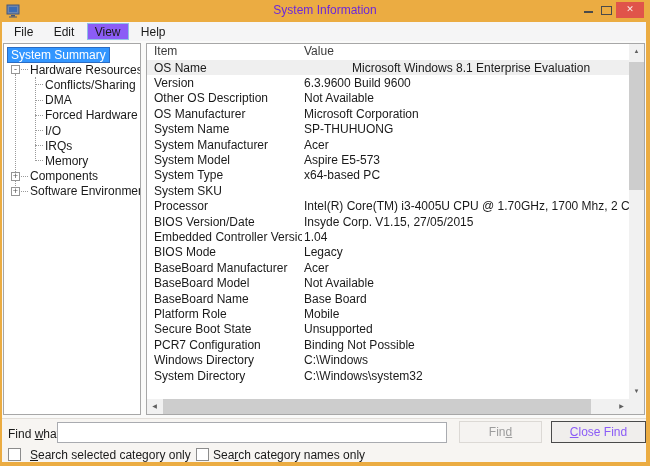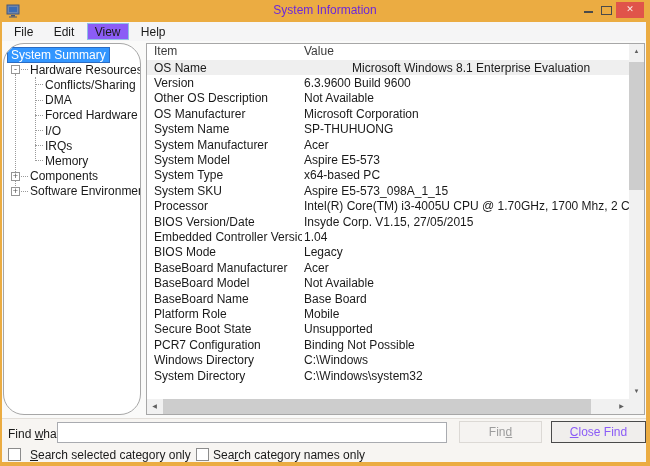--- a/index.html
+++ b/index.html
@@ -20,21 +20,21 @@
   
   .menubar { position:absolute; left:2px; top:22px; width:644px; height:19px;
     background:#f5f5f6; padding-left:3px; }
   .menu-item { display:inline-block; height:17px; line-height:17px; padding:0 7px;
     margin:1px 0 0 1px; border:1px solid transparent; }
   .menu-item.active { background:#8b5cf6; border:1px solid #90c0e4; }
   
   .main { position:absolute; left:2px; top:41px; width:644px; height:377px; background:#fafaf9; }
   .pane { position:absolute; background:#fff; border:1px solid #a7a7a7; }
   
-  .tree-pane { left:1px; top:2px; width:138px; height:372px; padding-top:3px; overflow:hidden;border-radius:21px; }
+  .tree-pane { left:1px; top:2px; width:138px; height:372px; padding-top:3px; overflow:hidden; }
   .tree-row { position:relative; height:15.2px; display:flex; align-items:center; white-space:nowrap; }
   .tree-row .lbl0 { margin-left:3px; padding:0 3px; background:#3296ff; border:1px solid #2a6cc4; color:#fff; }
   .tree-box { position:absolute; left:7px; top:3px; width:9px; height:9px; background:#fff;
     border:1px solid #959595; font-size:9px; line-height:7px; text-align:center; color:#555; z-index:2; }
   .tree-row .lbl1 { margin-left:26px; }
   .tree-row .lbl2 { margin-left:41px; }
   .dash2 { position:absolute; left:31px; top:7px; width:8px; border-top:1px dotted #9a9a9a; }
   .dash1 { position:absolute; left:17px; top:7px; width:7px; border-top:1px dotted #9a9a9a; }
   .vlineA { position:absolute; left:11px; top:30px; height:118px; border-left:1px dotted #9a9a9a; z-index:1; }
   .vlineB { position:absolute; left:31px; top:33px; height:84px; border-left:1px dotted #9a9a9a; z-index:1; }
@@ -180,21 +180,20 @@
         <div class="grid-row">
             <span class="c-item">System Model</span>
             <span class="c-value">Aspire E5-573</span>
           </div>
         <div class="grid-row">
             <span class="c-item">System Type</span>
             <span class="c-value">x64-based PC</span>
           </div>
         <div class="grid-row">
             <span class="c-item">System SKU</span>
-            <span class="c-value">Aspire E5-573_098A_1_15</span>
           </div>
         <div class="grid-row">
             <span class="c-item">Processor</span>
             <span class="c-value">Intel(R) Core(TM) i3-4005U CPU @ 1.70GHz, 1700 Mhz, 2 Core(s), 4 Logical</span>
           </div>
         <div class="grid-row">
             <span class="c-item">BIOS Version/Date</span>
             <span class="c-value">Insyde Corp. V1.15, 27/05/2015</span>
           </div>
         <div class="grid-row">

